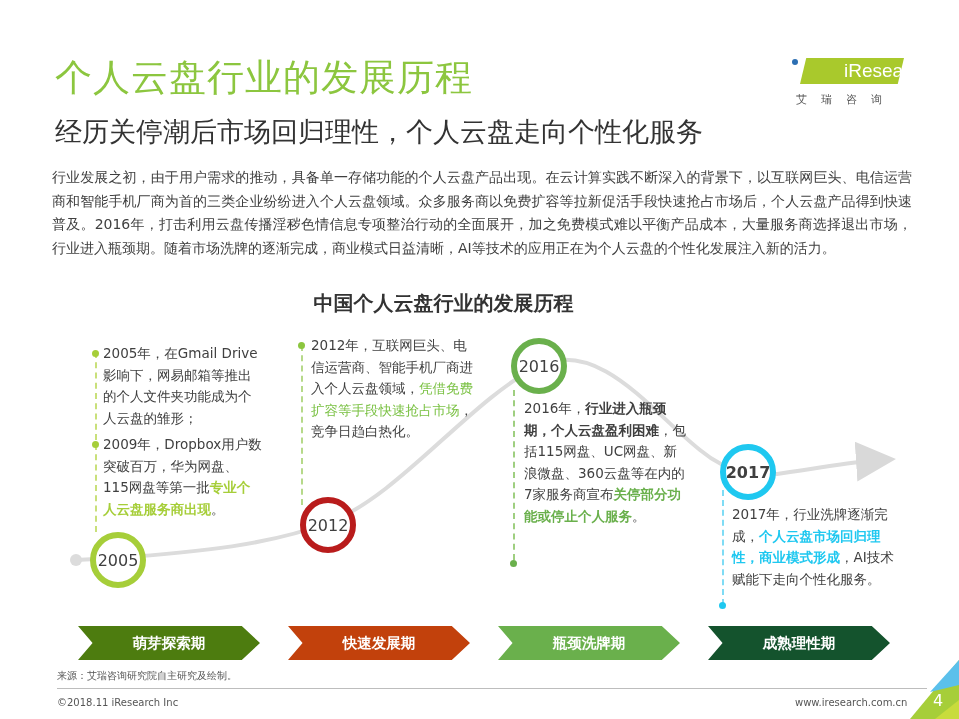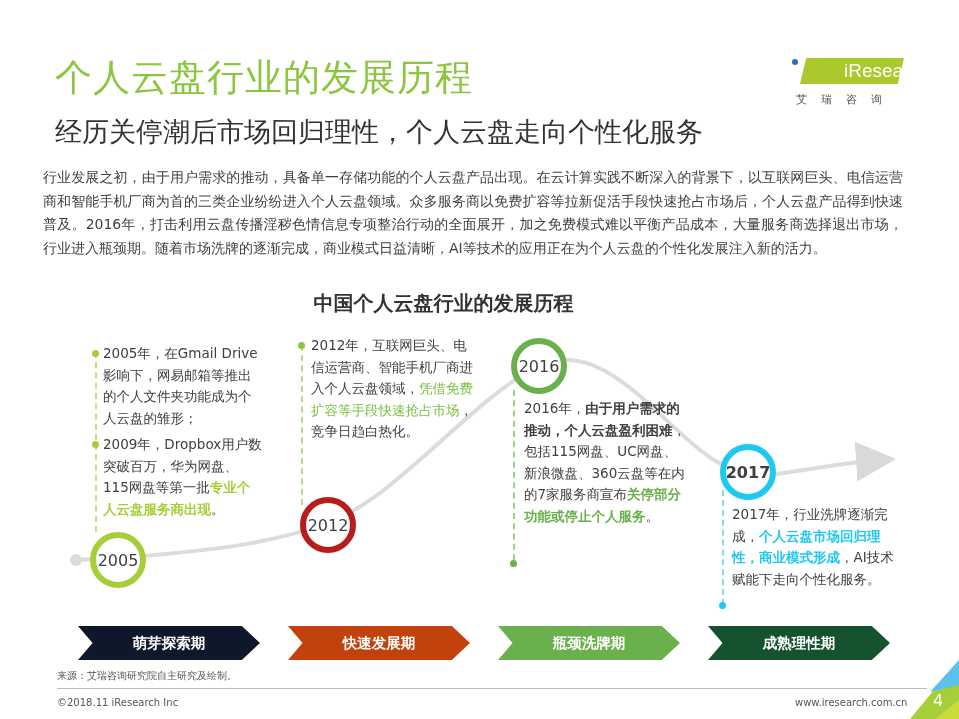--- a/index.html
+++ b/index.html
@@ -5,21 +5,21 @@
   html,body{margin:0;padding:0;}
   body{width:959px;height:719px;position:relative;overflow:hidden;background:#ffffff;font-family:"DejaVu Sans","Liberation Sans",sans-serif;color:#404040;}
   .abs{position:absolute;}
   .title{left:55px;top:56px;font-size:37px;color:#8cc63f;letter-spacing:1px;white-space:nowrap;line-height:44px;}
   .subtitle{left:55px;top:114px;font-size:27px;color:#333333;white-space:nowrap;line-height:36px;}
   .logo{left:786px;top:48px;width:120px;height:60px;}
   .logo-band{position:absolute;left:14px;top:10px;width:104px;height:26px;background:#a9c92c;clip-path:polygon(6% 0,100% 0,94% 100%,0 100%);}
   .logo-text{position:absolute;left:10px;top:10px;font-size:19px;color:#ffffff;font-family:"Liberation Sans",sans-serif;line-height:26px;white-space:nowrap;margin-left:48px;}
   .logo-dot{position:absolute;left:6px;top:11px;width:6px;height:6px;border-radius:50%;background:#2c6fb3;}
   .logo-cn{position:absolute;left:10px;top:44px;font-size:11px;color:#555;letter-spacing:14px;white-space:nowrap;}
-  .intro{left:43px;top:166px;width:860px;font-size:14px;line-height:23.5px;color:#404040;text-align:justify;}
+  .intro{left:52px;top:166px;width:860px;font-size:14px;line-height:23.5px;color:#404040;text-align:justify;}
   .chart-title{left:0;width:887px;top:290px;text-align:center;font-size:20px;font-weight:bold;color:#333333;}
   svg.curve{position:absolute;left:0;top:0;}
   .circle{position:absolute;width:44px;height:44px;border-radius:50%;background:#fff;display:flex;align-items:center;justify-content:center;font-size:16px;color:#404040;}
   .c-lime{border:6px solid #a6ce39;}
   .c-green{border:6px solid #b91c1c;}
   .c-dgreen{border:6px solid #6ab04c;}
   .c-blue{border:6px solid #1fc8f0;font-weight:bold;}
   .txt{position:absolute;font-size:13.5px;line-height:21.5px;color:#404040;}
   .hl-lime{color:#a6ce39;font-weight:bold;}
   .hl-green{color:#7ac143;font-weight:normal;}
@@ -80,27 +80,27 @@
 <div class="circle c-blue" style="left:720px;top:444px;">2017</div>
 
 <div class="txt" style="left:103px;top:343px;width:160px;">2005年，在Gmail Drive影响下，网易邮箱等推出的个人文件夹功能成为个人云盘的雏形；</div>
 <div class="txt" style="left:103px;top:434px;width:160px;">
   <span>2009年，Dropbox用户数突破百万，华为网盘、115网盘等第一批</span><span class="hl-lime">专业个人云盘服务商出现</span><span>。</span>
 </div>
 <div class="txt" style="left:311px;top:335px;width:165px;">
   <span>2012年，互联网巨头、电信运营商、智能手机厂商进入个人云盘领域，</span><span class="hl-green">凭借免费扩容等手段快速抢占市场</span><span>，竞争日趋白热化。</span>
 </div>
 <div class="txt" style="left:524px;top:398px;width:165px;">
-  <span>2016年，</span><span class="bold-dark">由于用户需求的推动，个人云盘盈利困难</span><span>，包括115网盘、UC网盘、新浪微盘、360云盘等在内的7家服务商宣布</span><span class="hl-dgreen">关停部分功能或停止个人服务</span><span>。</span>
+  <span>2016年，</span><span class="bold-dark">行业进入瓶颈期，个人云盘盈利困难</span><span>，包括115网盘、UC网盘、新浪微盘、360云盘等在内的7家服务商宣布</span><span class="hl-dgreen">关停部分功能或停止个人服务</span><span>。</span>
 </div>
 <div class="txt" style="left:732px;top:504px;width:162px;">
   <span>2017年，行业洗牌逐渐完成，</span><span class="hl-blue">个人云盘市场回归理性，商业模式形成</span><span>，AI技术赋能下走向个性化服务。</span>
 </div>
 
-<div class="phase" style="left:78px;background:#0f172a;">萌芽探索期</div>
+<div class="phase" style="left:78px;background:#4d7c0f;">萌芽探索期</div>
 <div class="phase" style="left:288px;background:#c2410c;">快速发展期</div>
 <div class="phase" style="left:498px;background:#6ab04c;">瓶颈洗牌期</div>
 <div class="phase" style="left:708px;background:#14532d;">成熟理性期</div>
 
 <div class="abs source">来源：艾瑞咨询研究院自主研究及绘制。</div>
 <div class="abs footline"></div>
 <div class="abs copy">©2018.11 iResearch Inc</div>
 <div class="abs url">www.iresearch.com.cn</div>
 <svg class="abs corner" width="59" height="59">
   <polygon points="59,0 59,59 10,59" fill="#a6ce39"></polygon>

